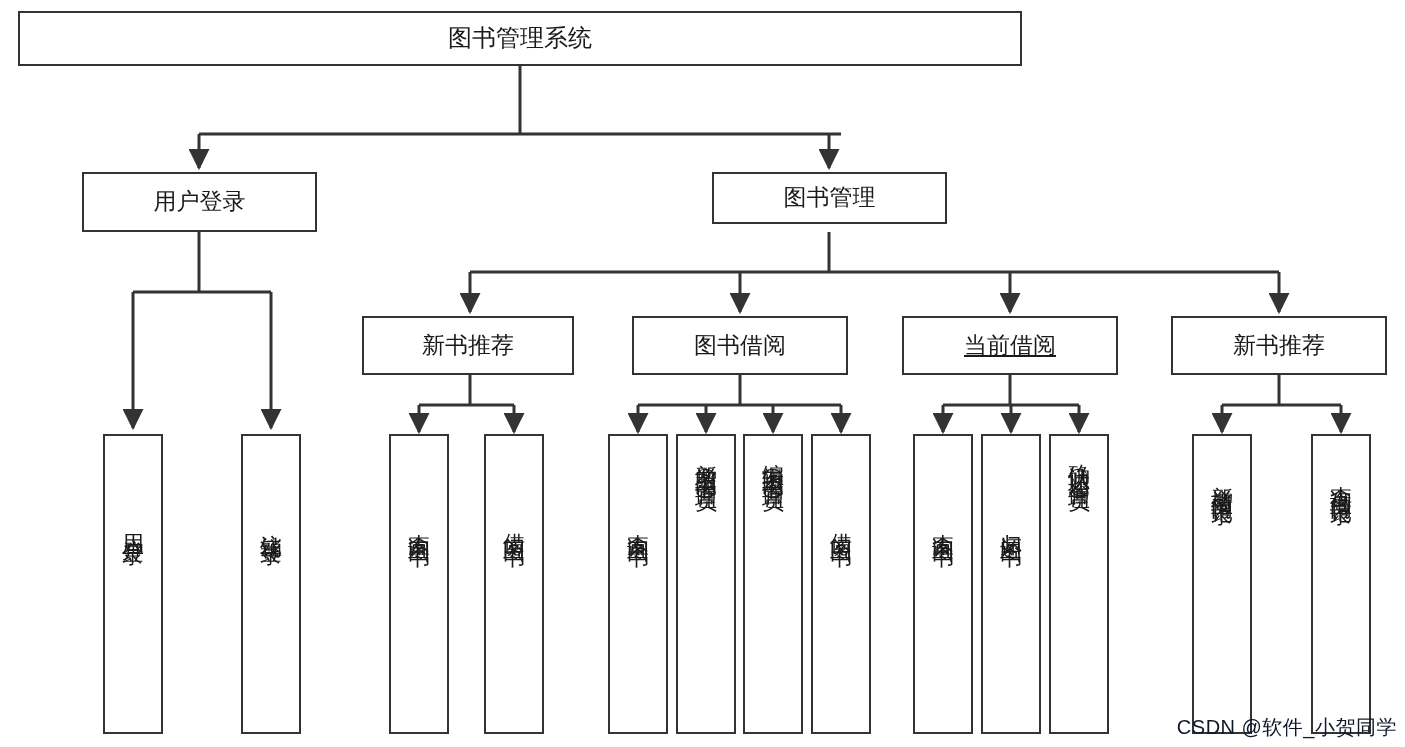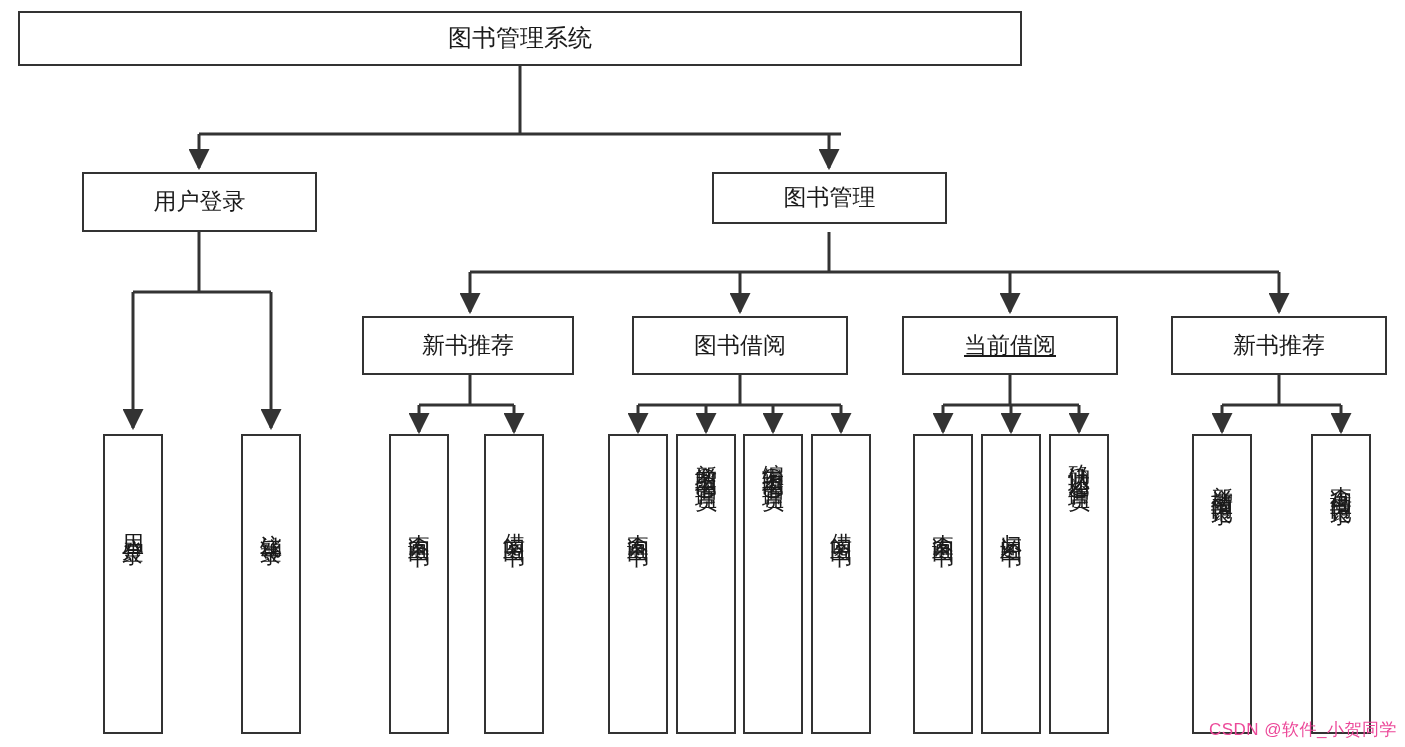--- a/index.html
+++ b/index.html
@@ -65,22 +65,22 @@
   .node.v.mid .label {
     margin-top: 70px;
   }
   .node.v.mid3 .label {
     margin-top: 22px;
   }
   .watermark {
     position: absolute;
     right: 8px;
     bottom: 6px;
-    font-size: 17px;
-    color: #ec4899;
+    font-size: 20px;
+    color: #0f172a;
     letter-spacing: 0.5px;
     white-space: nowrap;
     user-select: none;
   }
 </style>
 </head>
 <body>
 
 <div id="canvas">
 

